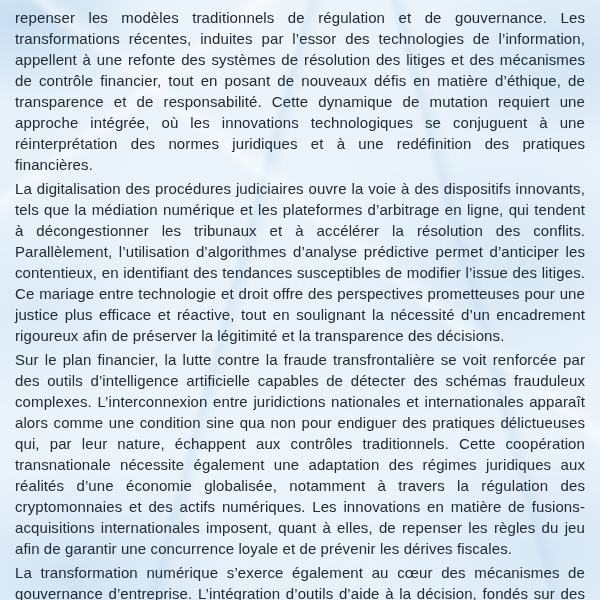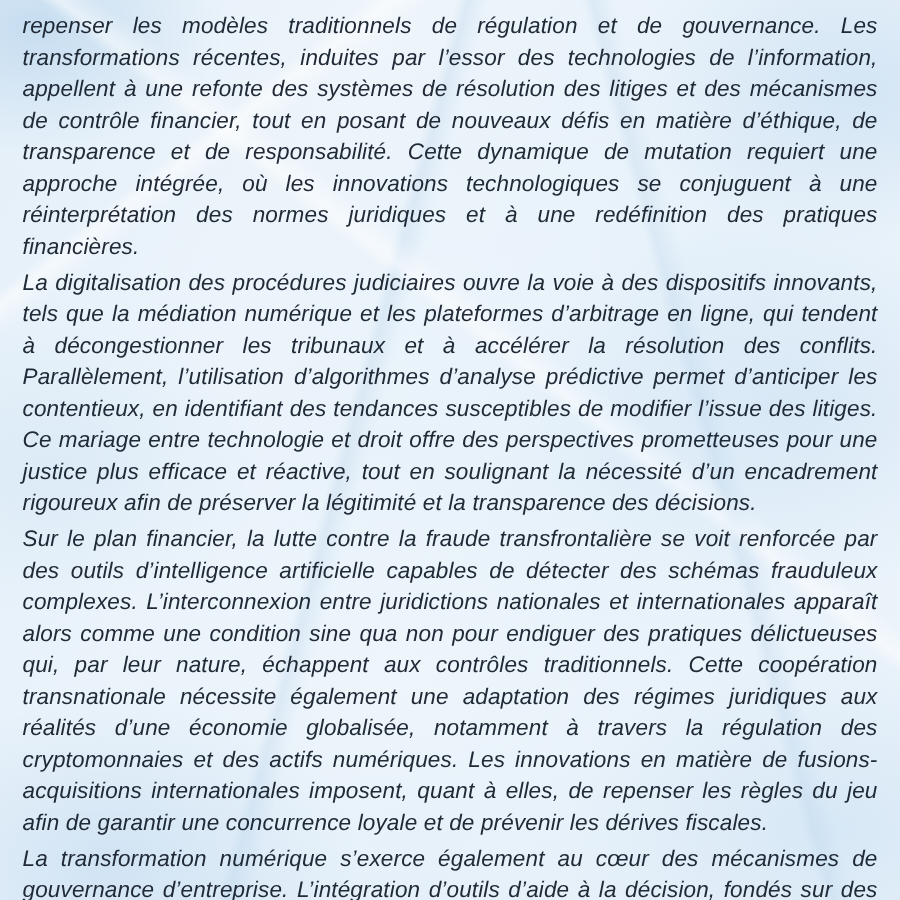--- a/index.html
+++ b/index.html
@@ -52,21 +52,20 @@
   }
 
   .text-block p {
     font-size: 15px;
     line-height: 21px;
     font-weight: 400;
     color: #212a37;
     text-align: justify;
     margin-bottom: 3px;
     letter-spacing: 0.1px;
-    font-style: italic;
   }
 </style>
 </head>
 <body>
 
 <div class="page">
   <div class="text-block">
     <p>repenser les modèles traditionnels de régulation et de gouvernance. Les transformations récentes, induites par l’essor des technologies de l’information, appellent à une refonte des systèmes de résolution des litiges et des mécanismes de contrôle financier, tout en posant de nouveaux défis en matière d’éthique, de transparence et de responsabilité. Cette dynamique de mutation requiert une approche intégrée, où les innovations technologiques se conjuguent à une réinterprétation des normes juridiques et à une redéfinition des pratiques financières.</p>
     <p>La digitalisation des procédures judiciaires ouvre la voie à des dispositifs innovants, tels que la médiation numérique et les plateformes d’arbitrage en ligne, qui tendent à décongestionner les tribunaux et à accélérer la résolution des conflits. Parallèlement, l’utilisation d’algorithmes d’analyse prédictive permet d’anticiper les contentieux, en identifiant des tendances susceptibles de modifier l’issue des litiges. Ce mariage entre technologie et droit offre des perspectives prometteuses pour une justice plus efficace et réactive, tout en soulignant la nécessité d’un encadrement rigoureux afin de préserver la légitimité et la transparence des décisions.</p>
     <p>Sur le plan financier, la lutte contre la fraude transfrontalière se voit renforcée par des outils d’intelligence artificielle capables de détecter des schémas frauduleux complexes. L’interconnexion entre juridictions nationales et internationales apparaît alors comme une condition sine qua non pour endiguer des pratiques délictueuses qui, par leur nature, échappent aux contrôles traditionnels. Cette coopération transnationale nécessite également une adaptation des régimes juridiques aux réalités d’une économie globalisée, notamment à travers la régulation des cryptomonnaies et des actifs numériques. Les innovations en matière de fusions-acquisitions internationales imposent, quant à elles, de repenser les règles du jeu afin de garantir une concurrence loyale et de prévenir les dérives fiscales.</p>

